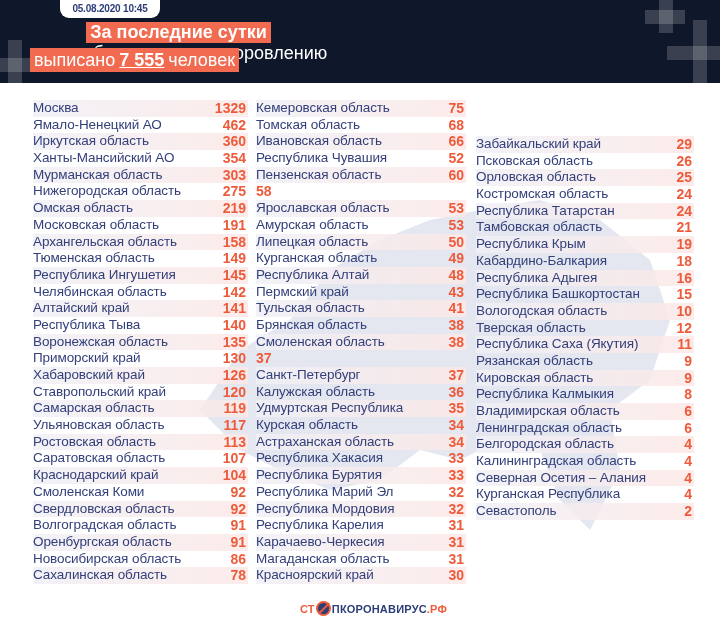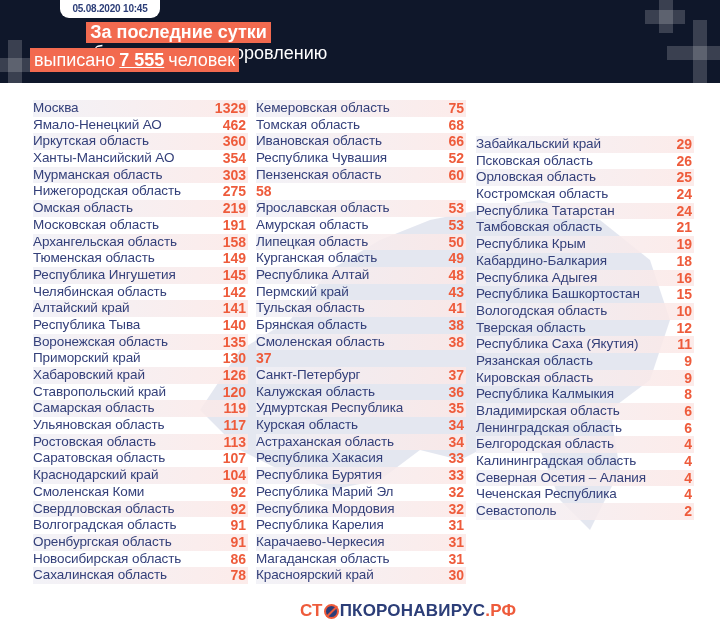--- a/index.html
+++ b/index.html
@@ -36,21 +36,21 @@
     font-size: 13.5px; line-height: 16.7px;
   }
   .row:nth-child(odd) { background: linear-gradient(90deg, rgba(240,240,246,0.85), rgba(252,232,230,0.85)); }
   .row .name { color: #34407a; white-space: nowrap; letter-spacing: -0.1px; }
   .row .val { color: #ee5b3b; font-weight: bold; font-size: 14px; padding-right: 2px; }
   .col1 { left: 33px; width: 215px; }
   .col2 { left: 256px; width: 210px; }
   .col3 { left: 476px; width: 218px; margin-top: 36px; }
   .logo {
     position: absolute; left: 300px; top: 601px; display: flex; align-items: center;
-    font-size: 17px; font-weight: bold; letter-spacing: 0.2px;
+    font-size: 11px; font-weight: bold; letter-spacing: 0.2px;
   }
   .logo .a { color: #ee5b3b; }
   .logo .b { color: #2c3e78; }
   .logo .c { color: #ee5b3b; }
   .virus {
     width: 15px; height: 15px; border-radius: 50%; border: 2px solid #ee5b3b;
     background: #2c3e78; position: relative; margin: 0 1px;
   }
   .virus::after {
     content: ""; position: absolute; left: 5px; top: -2px; width: 2px; height: 15px;
@@ -403,21 +403,21 @@
       </div>
       <div class="row">
         <span class="name">Калининградская область</span>
         <span class="val">4</span>
       </div>
       <div class="row">
         <span class="name">Северная Осетия – Алания</span>
         <span class="val">4</span>
       </div>
       <div class="row">
-        <span class="name">Чеченская Республика</span>
+        <span class="name">Курганская Республика</span>
         <span class="val">4</span>
       </div>
       <div class="row">
         <span class="name">Севастополь</span>
         <span class="val">2</span>
       </div>
     </div>
 </div>
 
 <div class="logo">

